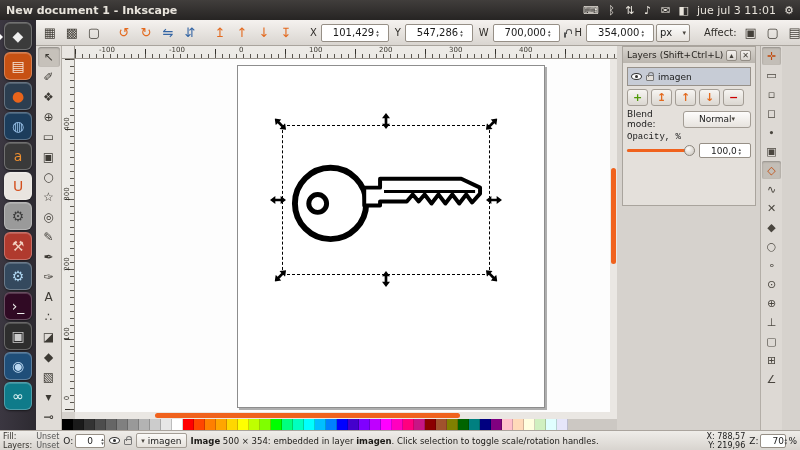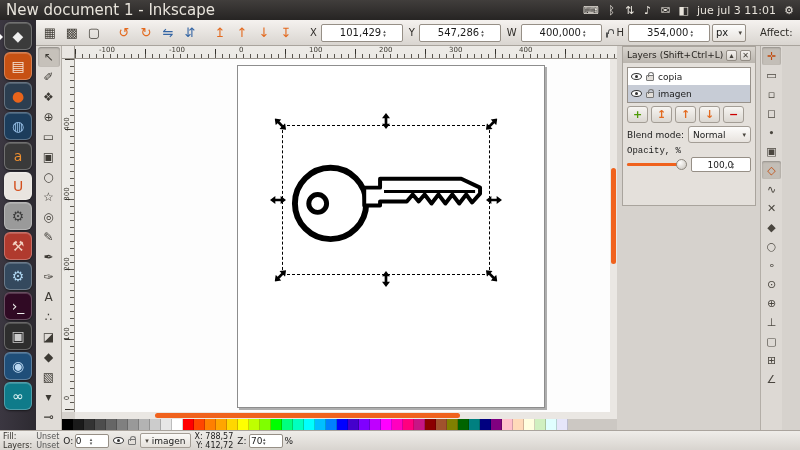--- a/index.html
+++ b/index.html
@@ -2,31 +2,31 @@
 <html style="--accent: #f0621d; --selection_highlight: #c7ccd6;"><head>
 <meta charset="utf-8">
 <style>
 *{margin:0;padding:0;box-sizing:border-box;}
 html,body{width:800px;height:450px;overflow:hidden;}
 body{font-family:"DejaVu Sans",sans-serif;font-size:10px;color:#1a1a1a;}
 .screen{position:relative;width:800px;height:450px;background:#d6d2cd;overflow:hidden;}
 
 
 .topbar{position:absolute;left:0;top:0;width:800px;height:20px;background:linear-gradient(#413e3c,#262423);color:#e8e4dc;display:flex;align-items:center;padding:0 6px;z-index:40;}
-.topbar .title{font-weight:normal;font-size:15px;}
+.topbar .title{font-weight:bold;font-size:11px;}
 .tray{margin-left:auto;display:flex;align-items:center;gap:8px;font-size:11px;}
 .tray-ic{display:inline-block;min-width:10px;text-align:center;}
 .clock{font-size:11px;}
 
 
 .cmdbar{position:absolute;left:36px;top:20px;width:764px;height:26px;background:linear-gradient(#f5f2ef,#d9d5d0);border-bottom:1px solid #a9a49d;display:flex;align-items:center;gap:2px;padding:0 4px;z-index:10;}
 .tb-btn{width:20px;height:20px;display:flex;align-items:center;justify-content:center;font-size:13px;border-radius:3px;color:#44403a;}
 .sep{width:1px;height:18px;background:#b3aea7;margin:0 3px;}
 .fld-label{font-size:10px;margin:0 2px 0 4px;color:#2e2b27;}
-.entry{height:18px;background:#fff;border:1px solid #968f86;border-radius:2px;display:flex;align-items:center;font-size:10px;padding:0 16px;justify-content:flex-end;}
+.entry{height:18px;background:#fff;border:1px solid #968f86;border-radius:2px;display:flex;align-items:center;font-size:10px;padding:0 9px;}
 .entry .val{min-width:42px;text-align:left;padding-left:2px;}
 .spin{display:flex;flex-direction:column;font-size:5px;line-height:4px;color:#555;margin-left:2px;}
 .combo-sm{height:18px;background:linear-gradient(#fdfdfc,#e7e3de);border:1px solid #968f86;border-radius:2px;display:flex;align-items:center;justify-content:space-between;padding:0 3px;font-size:10px;min-width:34px;gap:3px;}
 .chev{font-size:7px;color:#4a463f;}
 .mini-lock{width:8px;height:6px;border:1px solid #555;border-radius:1px;position:relative;margin:4px 2px 0;background:#e8e4de;}
 .mini-lock::before{content:"";position:absolute;left:1px;top:-4px;width:4px;height:4px;border:1px solid #555;border-bottom:none;border-radius:3px 3px 0 0;}
 .cmd-right{margin-left:auto;display:flex;gap:2px;}
 
 
 .launcher{position:absolute;left:0;top:20px;width:36px;height:410px;background:linear-gradient(90deg,#3b3741,#2d2a31);z-index:30;display:flex;flex-direction:column;align-items:center;padding-top:2px;gap:2px;}
@@ -80,28 +80,28 @@
 .layer-list{margin:4px 4px 2px;background:#fff;border:1px solid #97918a;}
 .layer-row{height:17px;display:flex;align-items:center;gap:4px;padding:0 3px;}
 .layer-row.selected{background:var(--selection_highlight,#c7ccd6);}
 .eye-icon{width:11px;height:7px;border:1px solid #333;border-radius:50%;position:relative;background:#fff;flex:0 0 11px;}
 .eye-icon::after{content:"";position:absolute;left:3px;top:1px;width:3px;height:3px;border-radius:50%;background:#333;}
 .lock-icon{width:8px;height:6px;border:1px solid #777;border-radius:1px;position:relative;margin-top:2px;background:#e3dfda;flex:0 0 8px;}
 .lock-icon::before{content:"";position:absolute;left:1px;top:-4px;width:4px;height:4px;border:1px solid #777;border-bottom:none;border-radius:3px 3px 0 0;}
 .layer-btns{display:flex;gap:3px;margin:3px 4px;}
 .layer-btn{width:21px;height:17px;background:linear-gradient(#f7f5f2,#dbd7d1);border:1px solid #a39d95;border-radius:3px;display:flex;align-items:center;justify-content:center;font-weight:bold;font-size:11px;}
 .blend-row{display:flex;align-items:center;gap:4px;margin:3px 4px;}
-.blend-combo{flex:1;height:17px;background:linear-gradient(#fdfcfb,#e7e3de);border:1px solid #a39d95;border-radius:3px;display:flex;align-items:center;justify-content:space-between;padding:0 4px;gap:12px;}
+.blend-combo{flex:1;height:17px;background:linear-gradient(#fdfcfb,#e7e3de);border:1px solid #a39d95;border-radius:3px;display:flex;align-items:center;justify-content:space-between;padding:0 15px;}
 .op-label{margin:2px 4px 0;font-family:Liberation Mono, monospace;}
 .op-row{display:flex;align-items:center;gap:4px;margin:1px 4px;}
 .slider{flex:1;height:13px;position:relative;}
 .slider .track{position:absolute;left:0;right:0;top:5px;height:3px;background:#b5b0a9;border-radius:2px;}
 .slider .fill{position:absolute;left:0;top:5px;height:3px;width:90%;background:var(--accent,#f0621d);border-radius:2px;}
 .slider .knob{position:absolute;right:0;top:1px;width:11px;height:11px;border-radius:50%;background:radial-gradient(circle at 35% 30%,#fdfcfa,#c6c1ba);border:1px solid #8d877e;}
-.op-entry{width:60px;height:15px;font-size:9px;}
+.op-entry{width:52px;height:15px;font-size:9px;}
 .op-entry .val{min-width:24px;}
 
 
 .snapbar{position:absolute;left:760px;top:46px;width:22px;height:384px;background:#ddd9d4;border-left:1px solid #b3aea7;display:flex;flex-direction:column;align-items:center;padding-top:1px;gap:1px;z-index:5;}
 .snap-btn{width:19px;height:18px;display:flex;align-items:center;justify-content:center;font-size:11px;color:#4a463f;border-radius:2px;flex:0 0 18px;}
 .snap-btn[data-active="true"]{background:#c3beb7;box-shadow:inset 0 1px 2px rgba(0,0,0,.25);color:#c14a0c;}
 
 
 .statusbar{position:absolute;left:0;top:430px;width:800px;height:20px;background:linear-gradient(#efede9,#d8d4cf);border-top:1px solid #aaa49d;display:flex;align-items:center;padding:0 3px;gap:4px;z-index:35;}
 .fs-block{display:grid;grid-template-columns:auto auto;column-gap:4px;line-height:9px;font-size:8px;color:#33302b;}
@@ -167,21 +167,21 @@
     <span class="fld-label">Y</span>
     <span class="entry">
         <span class="val">547,286</span>
         <span class="spin">
           <i>▴</i>
           <i>▾</i>
         </span>
       </span>
     <span class="fld-label">W</span>
     <span class="entry">
-        <span class="val">400,000</span>
+        <span class="val">700,000</span>
         <span class="spin">
           <i>▴</i>
           <i>▾</i>
         </span>
       </span>
     <span class="mini-lock"></span>
     <span class="fld-label">H</span>
     <span class="entry">
         <span class="val">354,000</span>
         <span class="spin">
@@ -356,25 +356,20 @@
       <span class="swatch" style="background: rgb(230, 230, 250);"></span>
   </div>
 
   <div class="layers">
     <div class="layers-title">
       <span class="grow">Layers (Shift+Ctrl+L)</span>
       <span class="tiny-btn">▴</span>
       <span class="tiny-btn">✕</span>
     </div>
     <div class="layer-list">
-      <div class="layer-row">
-        <span class="eye-icon"></span>
-        <span class="lock-icon"></span>
-        <span>copia</span>
-      </div>
       <div class="layer-row selected">
         <span class="eye-icon"></span>
         <span class="lock-icon"></span>
         <span>imagen</span>
       </div>
     </div>
     <div class="layer-btns">
       <span class="layer-btn" style="color: rgb(78, 154, 6);">+</span>
         <span class="layer-btn" style="color: rgb(227, 106, 31);">↥</span>
         <span class="layer-btn" style="color: rgb(227, 106, 31);">↑</span>
@@ -442,23 +437,26 @@
             <i>▾</i>
           </span>
         </span>
     </div>
     <span class="eye-icon"></span>
     <span class="lock-icon"></span>
     <span class="layer-combo">
       <span class="chev">▾</span>
       <span>imagen</span>
     </span>
+    <div class="msg">
+      <b>Image</b><span> 500 × 354: embedded in layer </span><b>imagen</b><span>. Click selection to toggle scale/rotation handles.</span>
+    </div>
     <div class="xy-block">
       <div><span>X:</span> <span>788,57</span></div>
-      <div><span>Y:</span> <span>412,72</span></div>
+      <div><span>Y:</span> <span>219,96</span></div>
     </div>
     <div class="z-group">
       <span>Z:</span>
       <span class="entry z-entry">
           <span class="val">70</span>
           <span class="spin">
             <i>▴</i>
             <i>▾</i>
           </span>
         </span>

